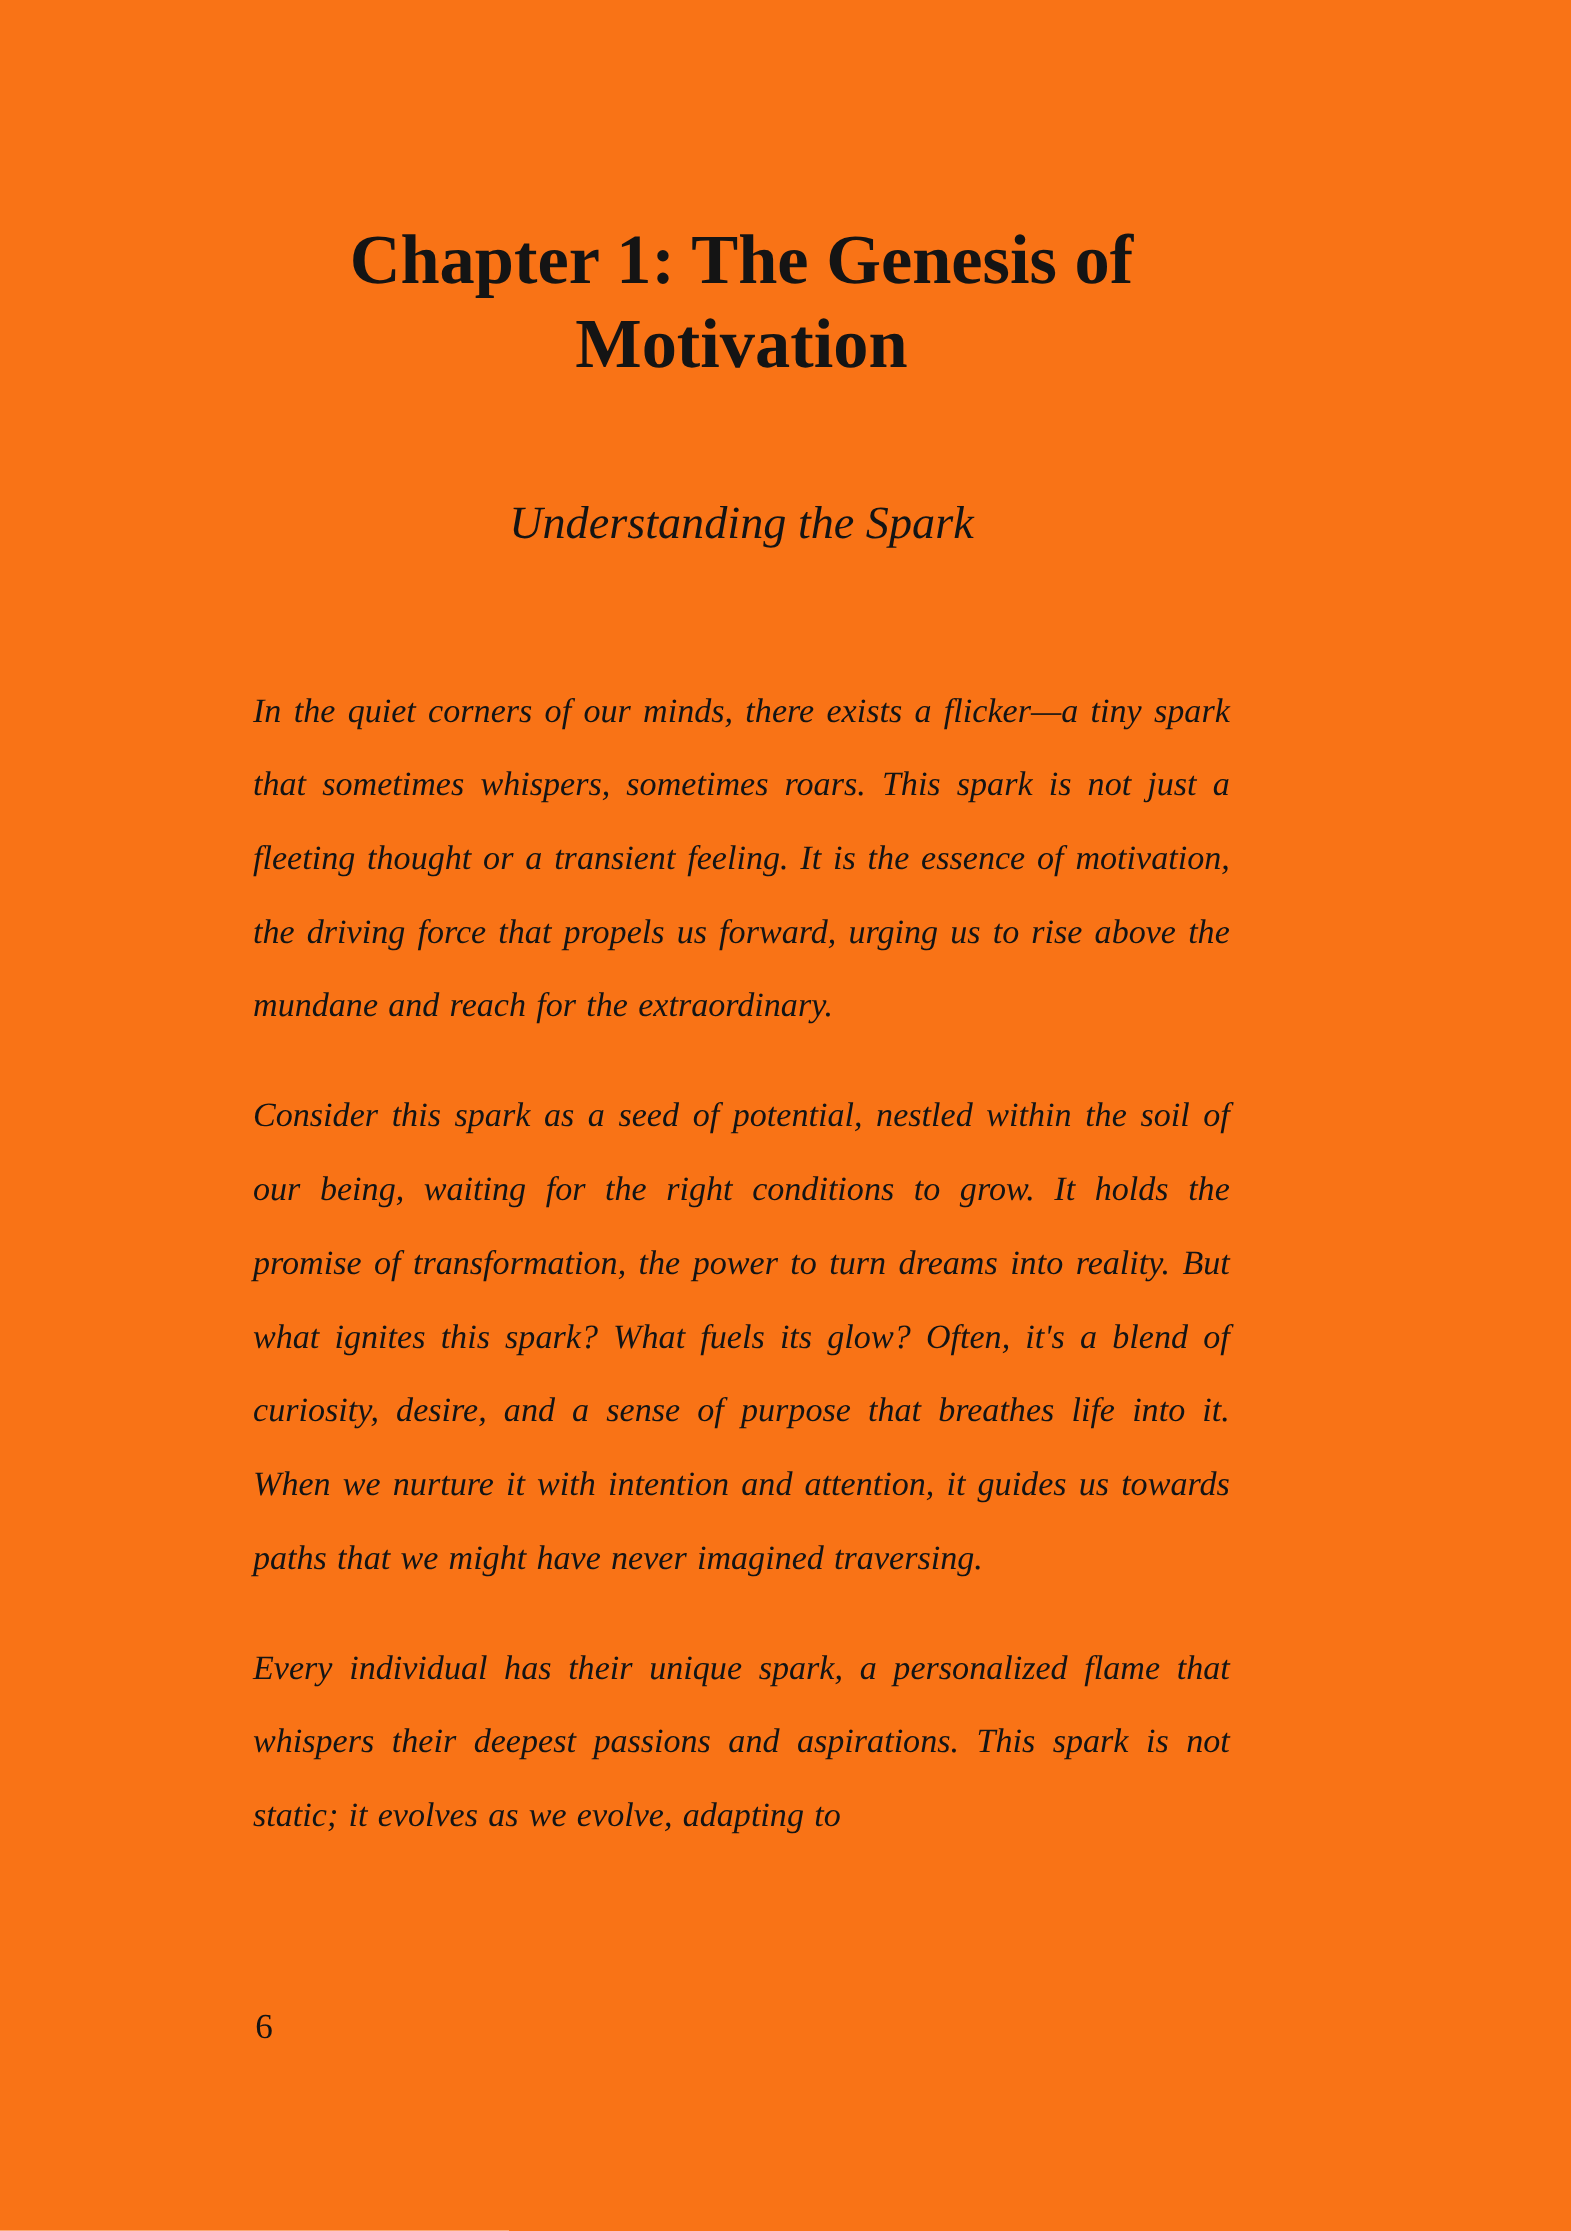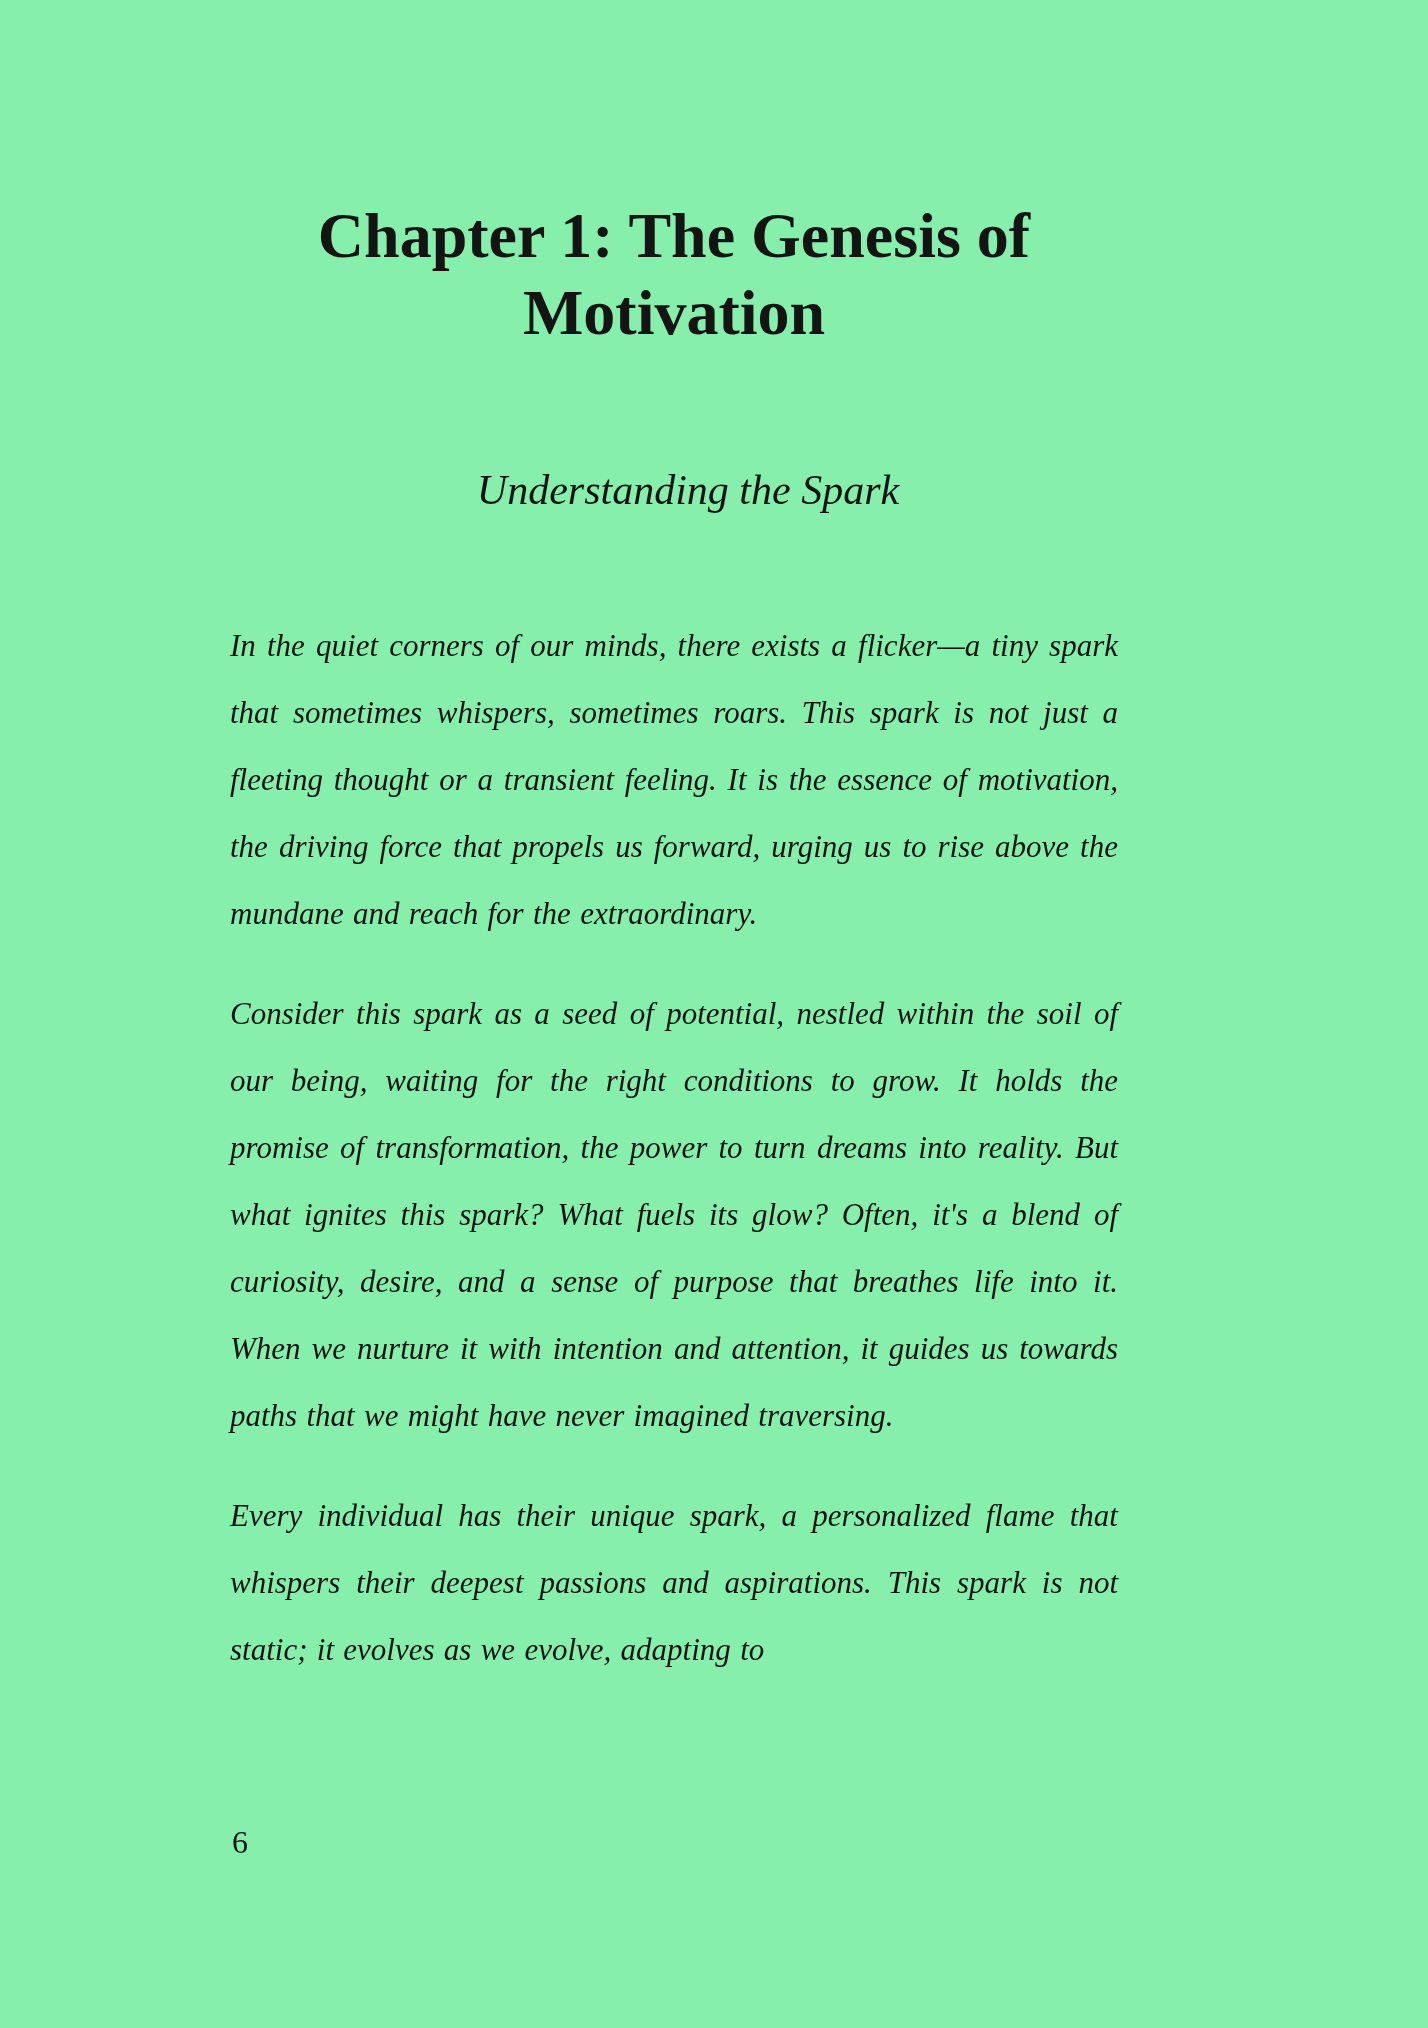--- a/index.html
+++ b/index.html
@@ -4,21 +4,21 @@
 <style>
   html, body {
     margin: 0;
     padding: 0;
     background: #ffffff;
   }
   .page {
     position: relative;
     width: 1428px;
     height: 2028px;
-    background: #86efac;
+    background: #f97316;
     color: #141414;
     font-family: "Liberation Serif", "DejaVu Serif", serif;
     overflow: hidden;
   }
   .content-column {
     position: absolute;
     left: 230px;
     width: 888px;
     top: 0;
   }
@@ -32,21 +32,21 @@
     font-weight: bold;
     line-height: 1.2;
     text-align: center;
     letter-spacing: 0px;
   }
   .section-subtitle {
     position: absolute;
     top: 452px;
     left: 0;
     width: 100%;
-    margin: 14px;
+    margin: 0;
     font-size: 42px;
     font-weight: normal;
     font-style: italic;
     text-align: center;
   }
   .body-text {
     position: absolute;
     top: 612px;
     left: 0;
     width: 100%;

